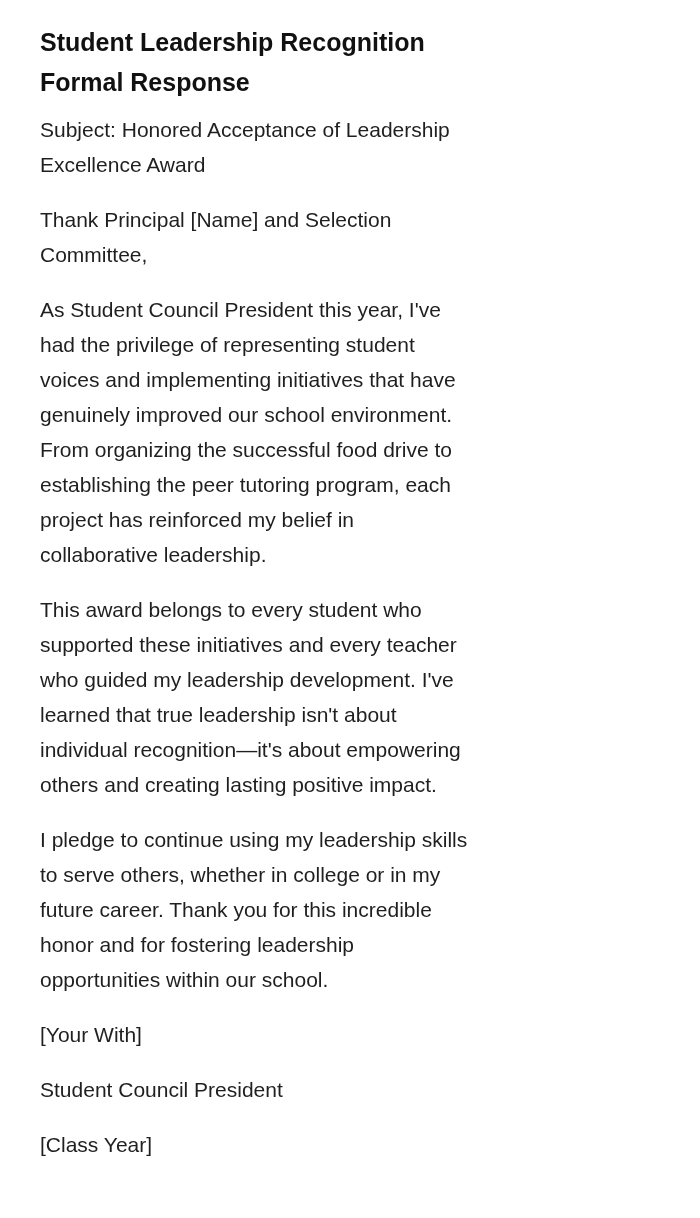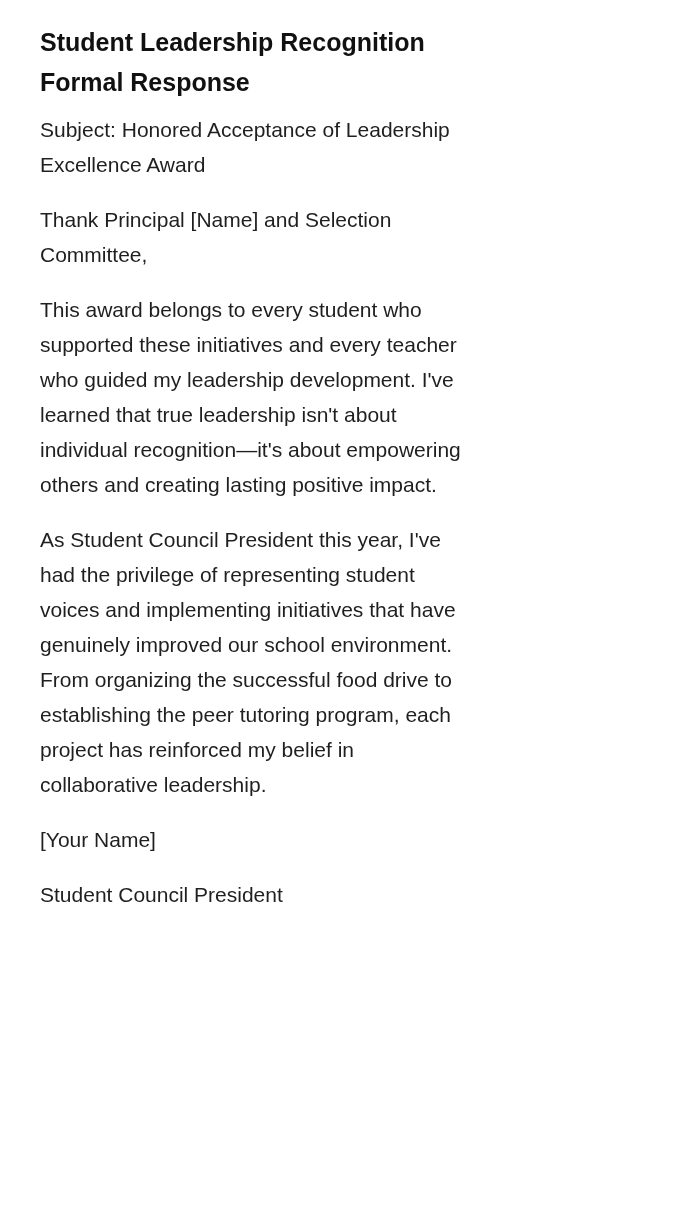--- a/index.html
+++ b/index.html
@@ -39,23 +39,25 @@
 <body>
 
 <div class="doc">
   <h1>Student Leadership Recognition Formal Response</h1>
 
   <p>Subject: Honored Acceptance of Leadership Excellence Award</p>
 
   <p>Thank Principal [Name] and Selection Committee,</p>
 
 
+  <p>As Student Council President this year, I've had the privilege of representing student voices and implementing initiatives that have genuinely improved our school environment. From organizing the successful food drive to establishing the peer tutoring program, each project has reinforced my belief in collaborative leadership.</p>
+
   <p>This award belongs to every student who supported these initiatives and every teacher who guided my leadership development. I've learned that true leadership isn't about individual recognition—it's about empowering others and creating lasting positive impact.</p>
 
-  <p>As Student Council President this year, I've had the privilege of representing student voices and implementing initiatives that have genuinely improved our school environment. From organizing the successful food drive to establishing the peer tutoring program, each project has reinforced my belief in collaborative leadership.</p>
+  <p>I pledge to continue using my leadership skills to serve others, whether in college or in my future career. Thank you for this incredible honor and for fostering leadership opportunities within our school.</p>
 
 
-
-  <p>[Your Name]</p>
+  <p>[Your With]</p>
 
   <p>Student Council President</p>
 
+  <p>[Class Year]</p>
 </div>
 
 </body></html>

